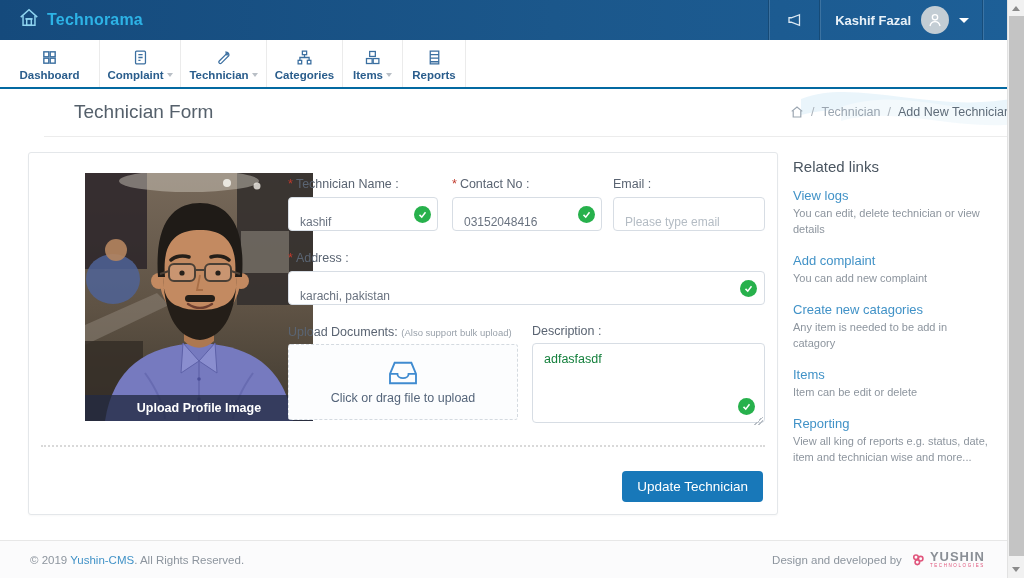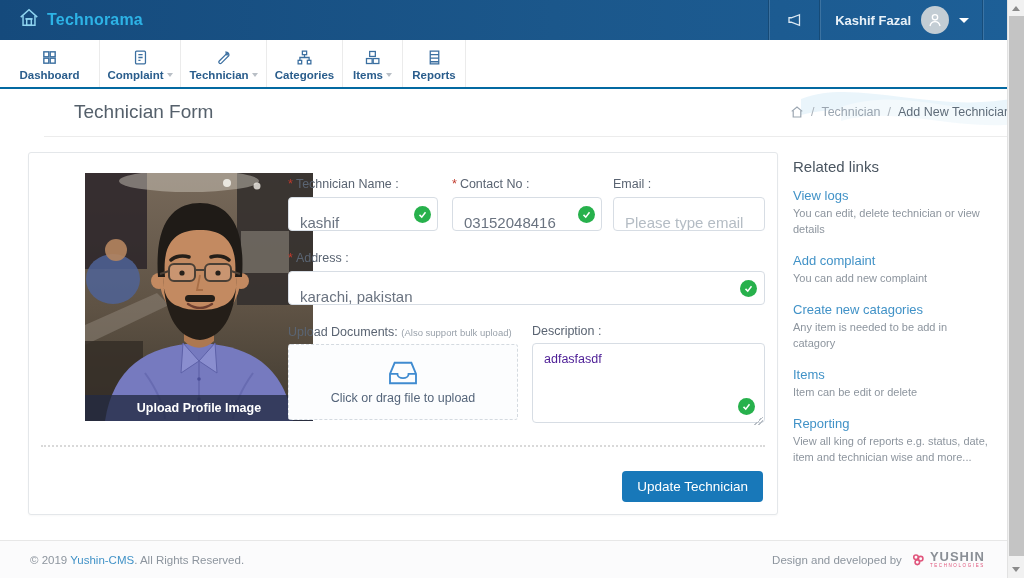--- a/index.html
+++ b/index.html
@@ -56,39 +56,39 @@
     position:absolute; left:28px; top:152px; width:750px; height:363px;
     background:#ffffff; border:1px solid #e4e7ea; border-radius:3px;
     box-shadow:0 1px 2px rgba(0,0,0,.03);
   }
   .photo { position:absolute; left:12px; top:20px; width:228px; height:272px; cursor:pointer;padding-left:44px; }
   .field-label { font-size:12.5px; color:#5a6472; }
   .req { color:#c0392b; margin-right:3px; }
   .grp { position:absolute; }
   .tf {
     width:100%; height:34px; border:1px solid #d7dde4; border-radius:4px;
-    padding:16px 26px 0 11px; font-size:15px; color:#6a7380; background:#fff;
+    padding:16px 26px 0 11px; font-size:12px; color:#6a7380; background:#fff;
     font-family:"Liberation Sans", sans-serif; outline:none;
   }
   .tf::placeholder { color:#b4bcc4; }
   .ok-badge {
     position:absolute; width:17px; height:17px; border-radius:50%;
     background:#27b14c; display:flex; align-items:center; justify-content:center;
   }
   .upload-box {
     position:absolute; left:0; top:19px; width:230px; height:76px;
     border:1px dashed #d4dae0; border-radius:3px; background:#fcfdfe;
     display:flex; flex-direction:column; align-items:center; justify-content:center; gap:5px;
     cursor:pointer;
   }
   .upload-text { font-size:12.5px; color:#55657a; }
   .hint { font-size:9.5px; color:#9aa2ab; }
   .ta {
     width:233px; height:80px; border:1px solid #d7dde4; border-radius:4px;
-    padding:8px 11px; font-size:12.5px; color:#4c1d95; resize:none;
+    padding:8px 11px; font-size:12.5px; color:#15803d; resize:none;
     font-family:"Liberation Sans", sans-serif; outline:none;
   }
   .resize-grip { position:absolute; right:2px; bottom:2px; width:9px; height:9px;
     background:linear-gradient(135deg,transparent 50%,#b9bfc6 50%,#b9bfc6 57%,transparent 57%,transparent 71%,#b9bfc6 71%,#b9bfc6 78%,transparent 78%); }
   .dotted-sep { position:absolute; left:12px; right:12px; top:292px; border-top:2px dotted #d9d9d9; }
   .btn-primary {
     position:absolute; right:14px; top:318px; height:31px; padding:0 15px;
     background:#1878b9; color:#ffffff; font-size:13.5px; border:none; border-radius:4px;
     cursor:pointer; font-family:"Liberation Sans", sans-serif;
   }

